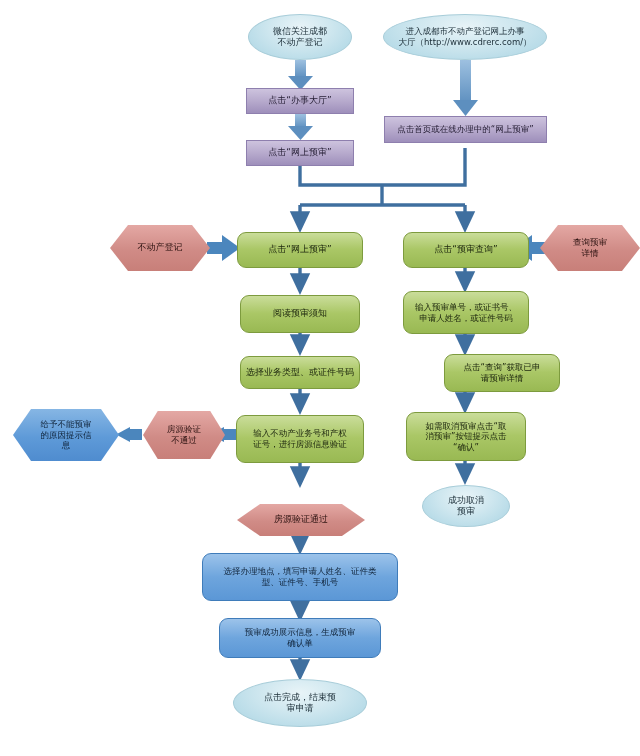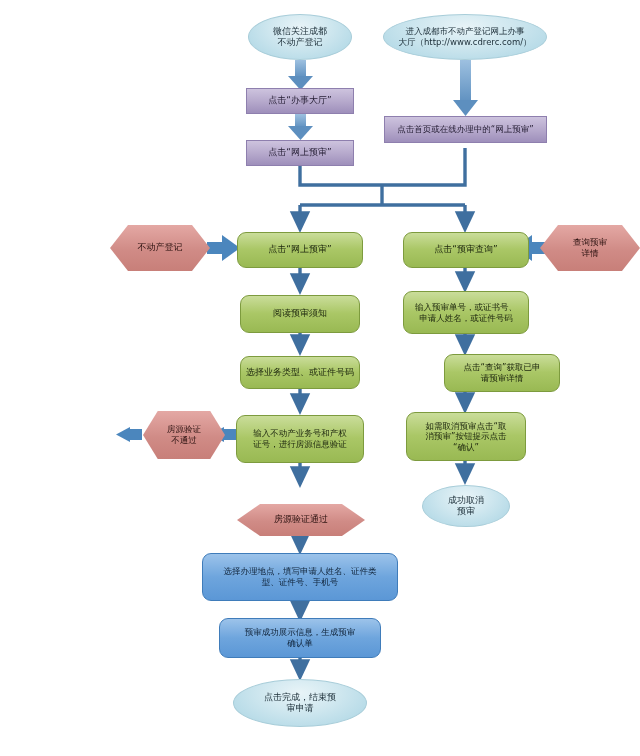--- a/index.html
+++ b/index.html
@@ -197,20 +197,23 @@
   </div>
 
   <div class="node green fs85" style="left:406px;top:412px;width:120px;height:49px;justify-content:flex-end;">
     <span>如需取消预审点击“取<br>消预审”按钮提示点击<br>“确认”</span>
   </div>
 
   <div class="node diamond fs85" style="left:143px;top:411px;width:82px;height:48px;">
     <span>房源验证<br>不通过</span>
   </div>
 
+  <div class="node hexblue fs85" style="left:13px;top:409px;width:106px;height:52px;">
+    <span>给予不能预审<br>的原因提示信<br>息</span>
+  </div>
 
   <div class="node ellipse fs9" style="left:422px;top:485px;width:88px;height:42px;">
     <span>成功取消<br>预审</span>
   </div>
 
   <div class="node diamond fs9" style="left:237px;top:488px;width:128px;height:32px;margin-top:16px;">
     <span>房源验证通过</span>
   </div>
 
   <div class="node blue fs85" style="left:202px;top:553px;width:196px;height:48px;">

